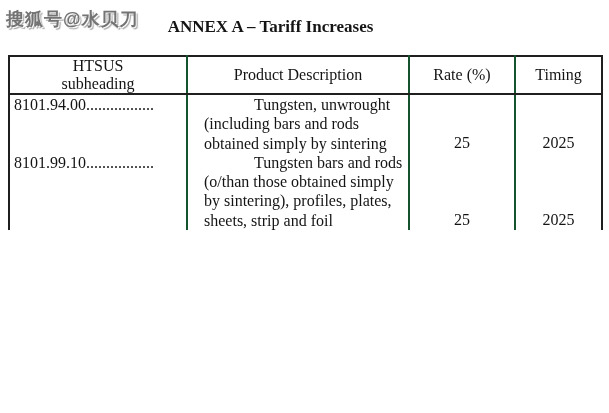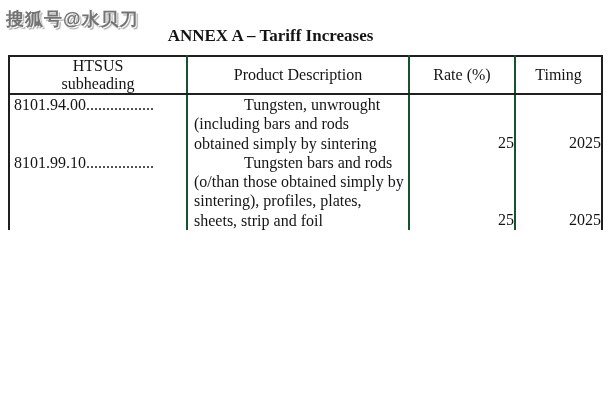--- a/index.html
+++ b/index.html
@@ -30,21 +30,20 @@
     position: absolute;
     top: 17px;
     left: 0;
     width: 491px;
     box-sizing: border-box;
     padding-left: 50px;
     text-align: center;
     font-size: 17px;
     font-weight: bold;
     white-space: nowrap;
-    margin-top: 9px;
   }
   table.tariff-table {
     position: absolute;
     top: 55px;
     left: 8px;
     width: 593px;
     border-collapse: collapse;
     table-layout: fixed;
     border: 2px solid #1f1f1f;
     border-bottom: none;
@@ -67,27 +66,27 @@
   .tariff-table td + td {
     border-left: 2px solid #14532d;
   }
   td.col-sub {
     vertical-align: top;
     padding-left: 4px;
     white-space: nowrap;
   }
   td.col-desc {
     vertical-align: top;
-    padding-left: 6px;
+    padding-left: 16px;
     padding-right: 2px;
     text-indent: 50px;
   }
   td.col-rate, td.col-timing {
     vertical-align: bottom;
-    text-align: right;
+    text-align: center;
     padding-bottom: 1px;
   }
 </style>
 </head>
 <body>
 
 <div class="watermark">搜狐号@水贝刀</div>
 
 <div class="doc-title">ANNEX A – Tariff Increases</div>
 

